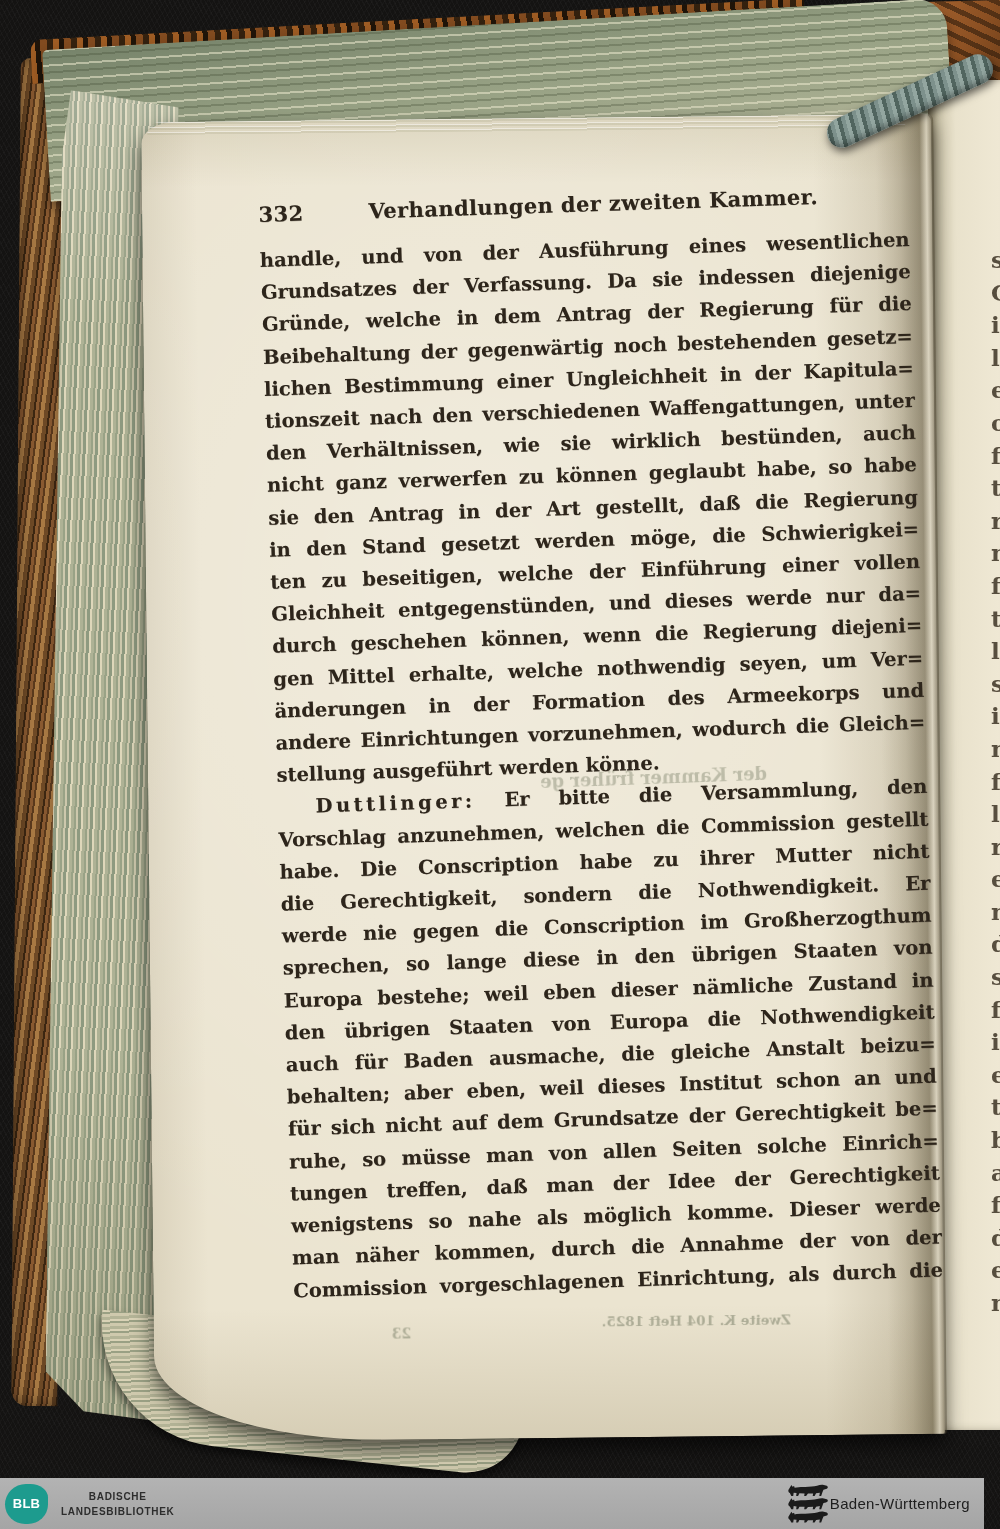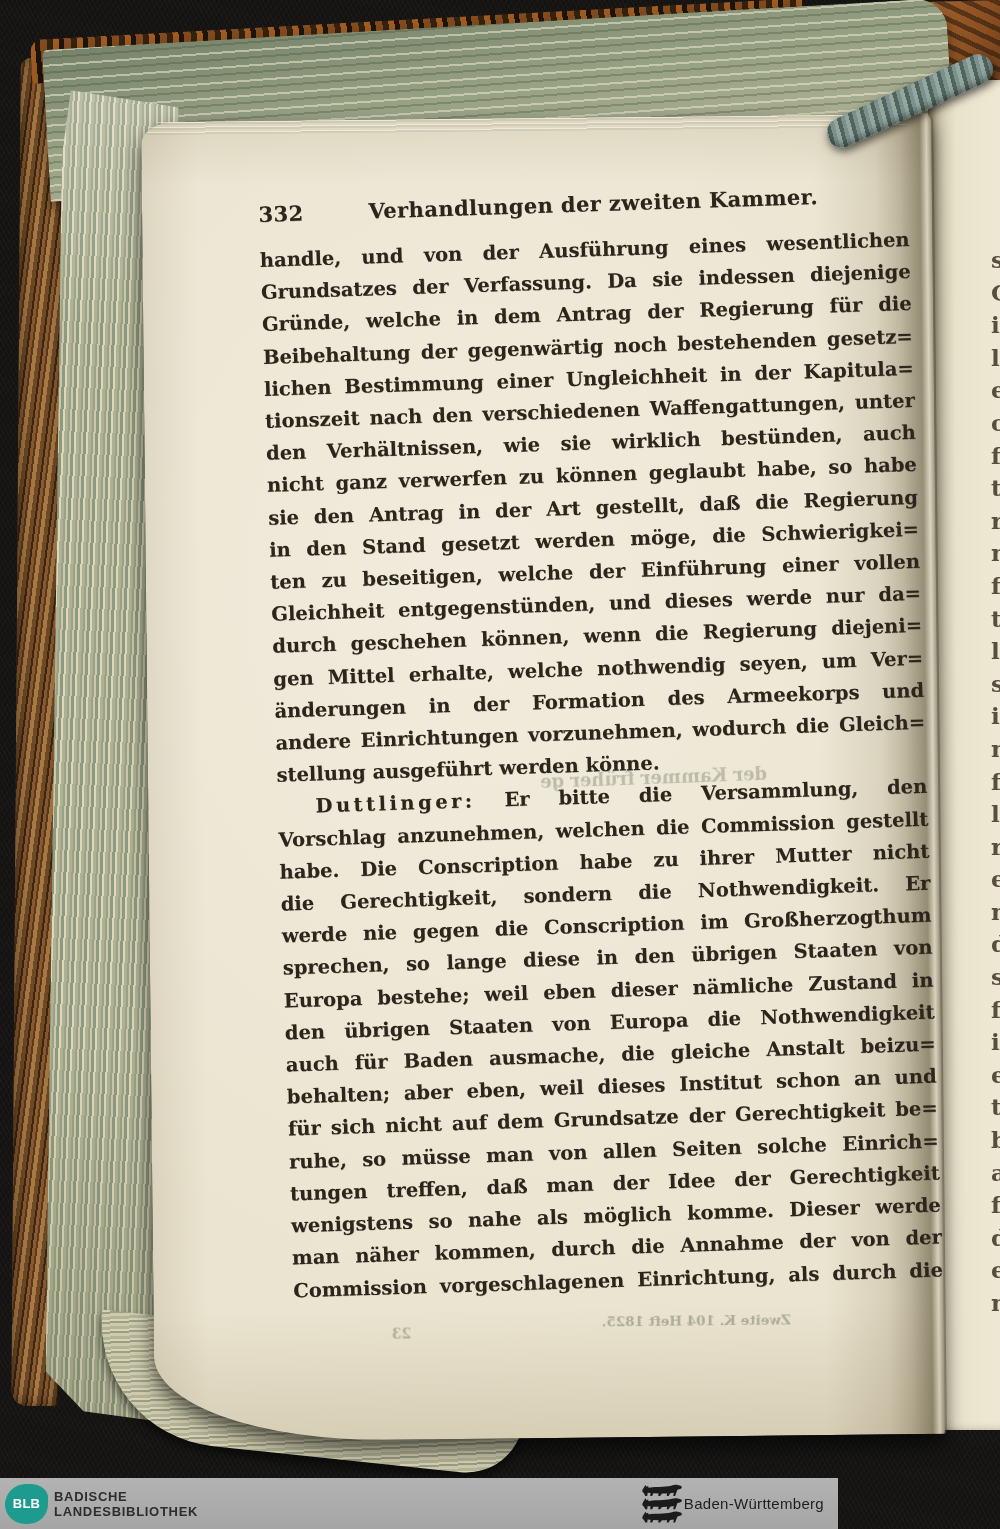--- a/index.html
+++ b/index.html
@@ -90,28 +90,28 @@
   .speaker{letter-spacing:3.5px;}
 
   
   .ghost{position:absolute;font-family:"DejaVu Serif",serif;font-weight:700;
     color:#7b8069;filter:blur(.7px);transform:scaleX(-1);white-space:nowrap;}
   .g-mid{left:392px;top:650px;font-size:18px;opacity:.42;transform:scaleX(-1) rotate(1.5deg);}
   .g-sig{left:448px;top:1196px;font-size:13.5px;opacity:.55;}
   .g-sheet{left:238px;top:1206px;font-size:14px;opacity:.5;}
 
   
-  .footer{left:0;top:1478px;width:838px;height:51px;z-index:10;
+  .footer{left:0;top:1478px;width:984px;height:51px;z-index:10;
     background:linear-gradient(#b3b3b3,#a5a5a5);
-    display:flex;align-items:center;font-family:"Liberation Sans",sans-serif;}
+    display:flex;align-items:center;font-family:"Liberation Sans",sans-serif;text-align:center;}
   .blb-logo{margin-left:5px;width:43px;height:40px;background:#1d9b8e;
     border-radius:52% 44% 50% 50% / 55% 36% 52% 52%;
     display:flex;align-items:center;justify-content:center;
     color:#fff;font-weight:700;font-size:13px;letter-spacing:.3px;}
-  .lib-name{margin-left:6px;font-weight:700;font-size:13px;line-height:15px;
+  .lib-name{margin-left:13px;font-weight:700;font-size:10px;line-height:15px;
     color:#2d2d2d;letter-spacing:.7px;}
   .f-spacer{flex:1;}
   .state{display:flex;align-items:center;margin-right:14px;}
   .lions{width:44px;height:42px;}
   .state-name{font-size:15px;color:#1e1e1e;letter-spacing:.3px;}
 </style>
 </head>
 <body>
 
 <div id="stage">

